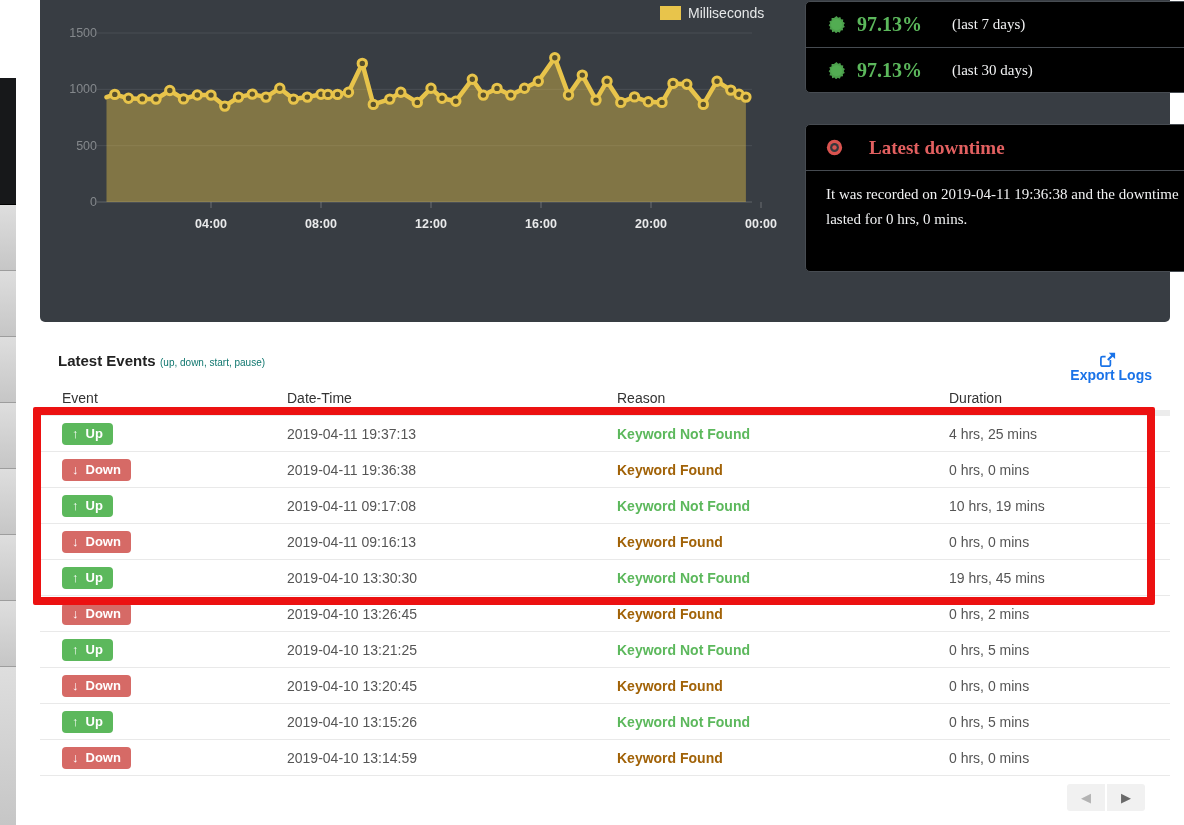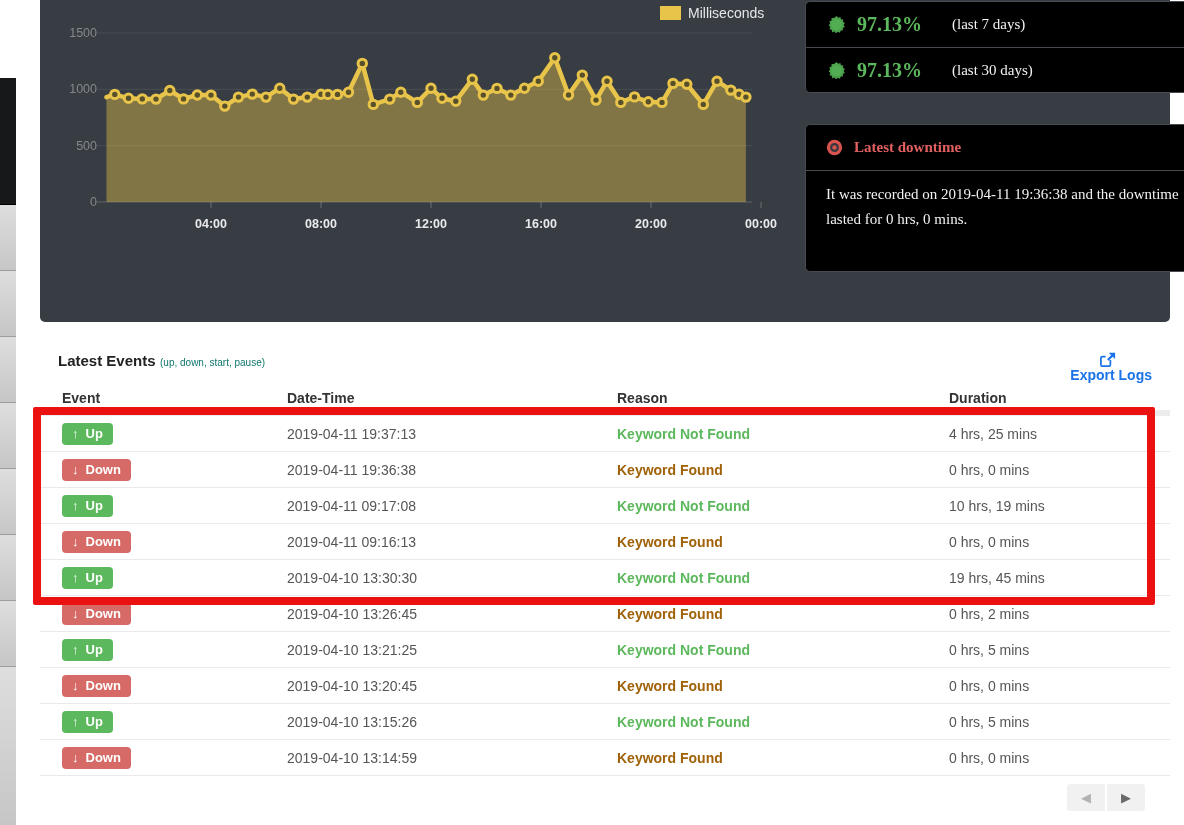--- a/index.html
+++ b/index.html
@@ -27,35 +27,35 @@
           border:1px solid #474c52; border-radius:5px;font-family:Liberation Serif, serif; }
   .uptime-card { top:1px; height:92px; }
   .uptime-row { height:45px; display:flex; align-items:center; padding-left:22px; }
   .uptime-row + .uptime-row { border-top:1px solid #464b51; }
   .uptime-pct { font-size:20px; font-weight:bold; color:#5cb85c; margin:0 10px 0 12px; }
   .uptime-period { font-size:15px; color:#f2f3f4;margin-left:20px; }
 
   .downtime-card { top:124px; height:148px; }
   .downtime-head { height:46px; display:flex; align-items:center; padding-left:20px;
                    border-bottom:1px solid #464b51; }
-  .downtime-title { font-size:15px; font-weight:bold; color:#e26060; margin-left:11px; }
+  .downtime-title { font-size:19px; font-weight:bold; color:#e26060; margin-left:26px; }
   .downtime-body { padding:11px 16px 0 20px; font-size:15px; line-height:25px; color:#f1f2f3; }
 
   
   .events-title-row { position:absolute; left:58px; top:352px; width:1094px; height:22px; }
   .events-title { font-size:15px; font-weight:bold; color:#222; }
   .events-subtitle { font-size:10px; color:#0f766e; font-weight:normal; }
   .export-link { position:absolute; right:0; top:0; display:flex; align-items:center;
                  color:#1a73e8; font-size:14px; font-weight:bold; cursor:pointer;flex-direction:column; }
   .export-link svg { margin-right:6px; }
 
   .etable { position:absolute; left:40px; top:386px; width:1130px; }
   .t-head { display:grid; grid-template-columns:225px 330px 332px 1fr; align-items:center;
             height:30px; padding-left:22px; border-bottom:6px solid #ececec;
-            font-size:14px; font-weight:bold; color:#333; }
+            font-size:14px; font-weight:normal; color:#333; }
   .t-row { display:grid; grid-template-columns:225px 330px 332px 1fr; align-items:center;
            height:36px; padding-left:22px; border-bottom:1px solid #e9e9e9;
            font-size:14px; color:#555; background:#fff; }
   .badge { display:inline-flex; align-items:center; justify-content:center;
            height:22px; padding:0 10px; border-radius:4px; color:#fff;
            font-size:13px; font-weight:bold; }
   .badge .arr { margin-right:7px; font-size:13px; }
   .badge.up   { background:#5cb85c; }
   .badge.down { background:#d66a66; }
   .reason { font-weight:bold; }

